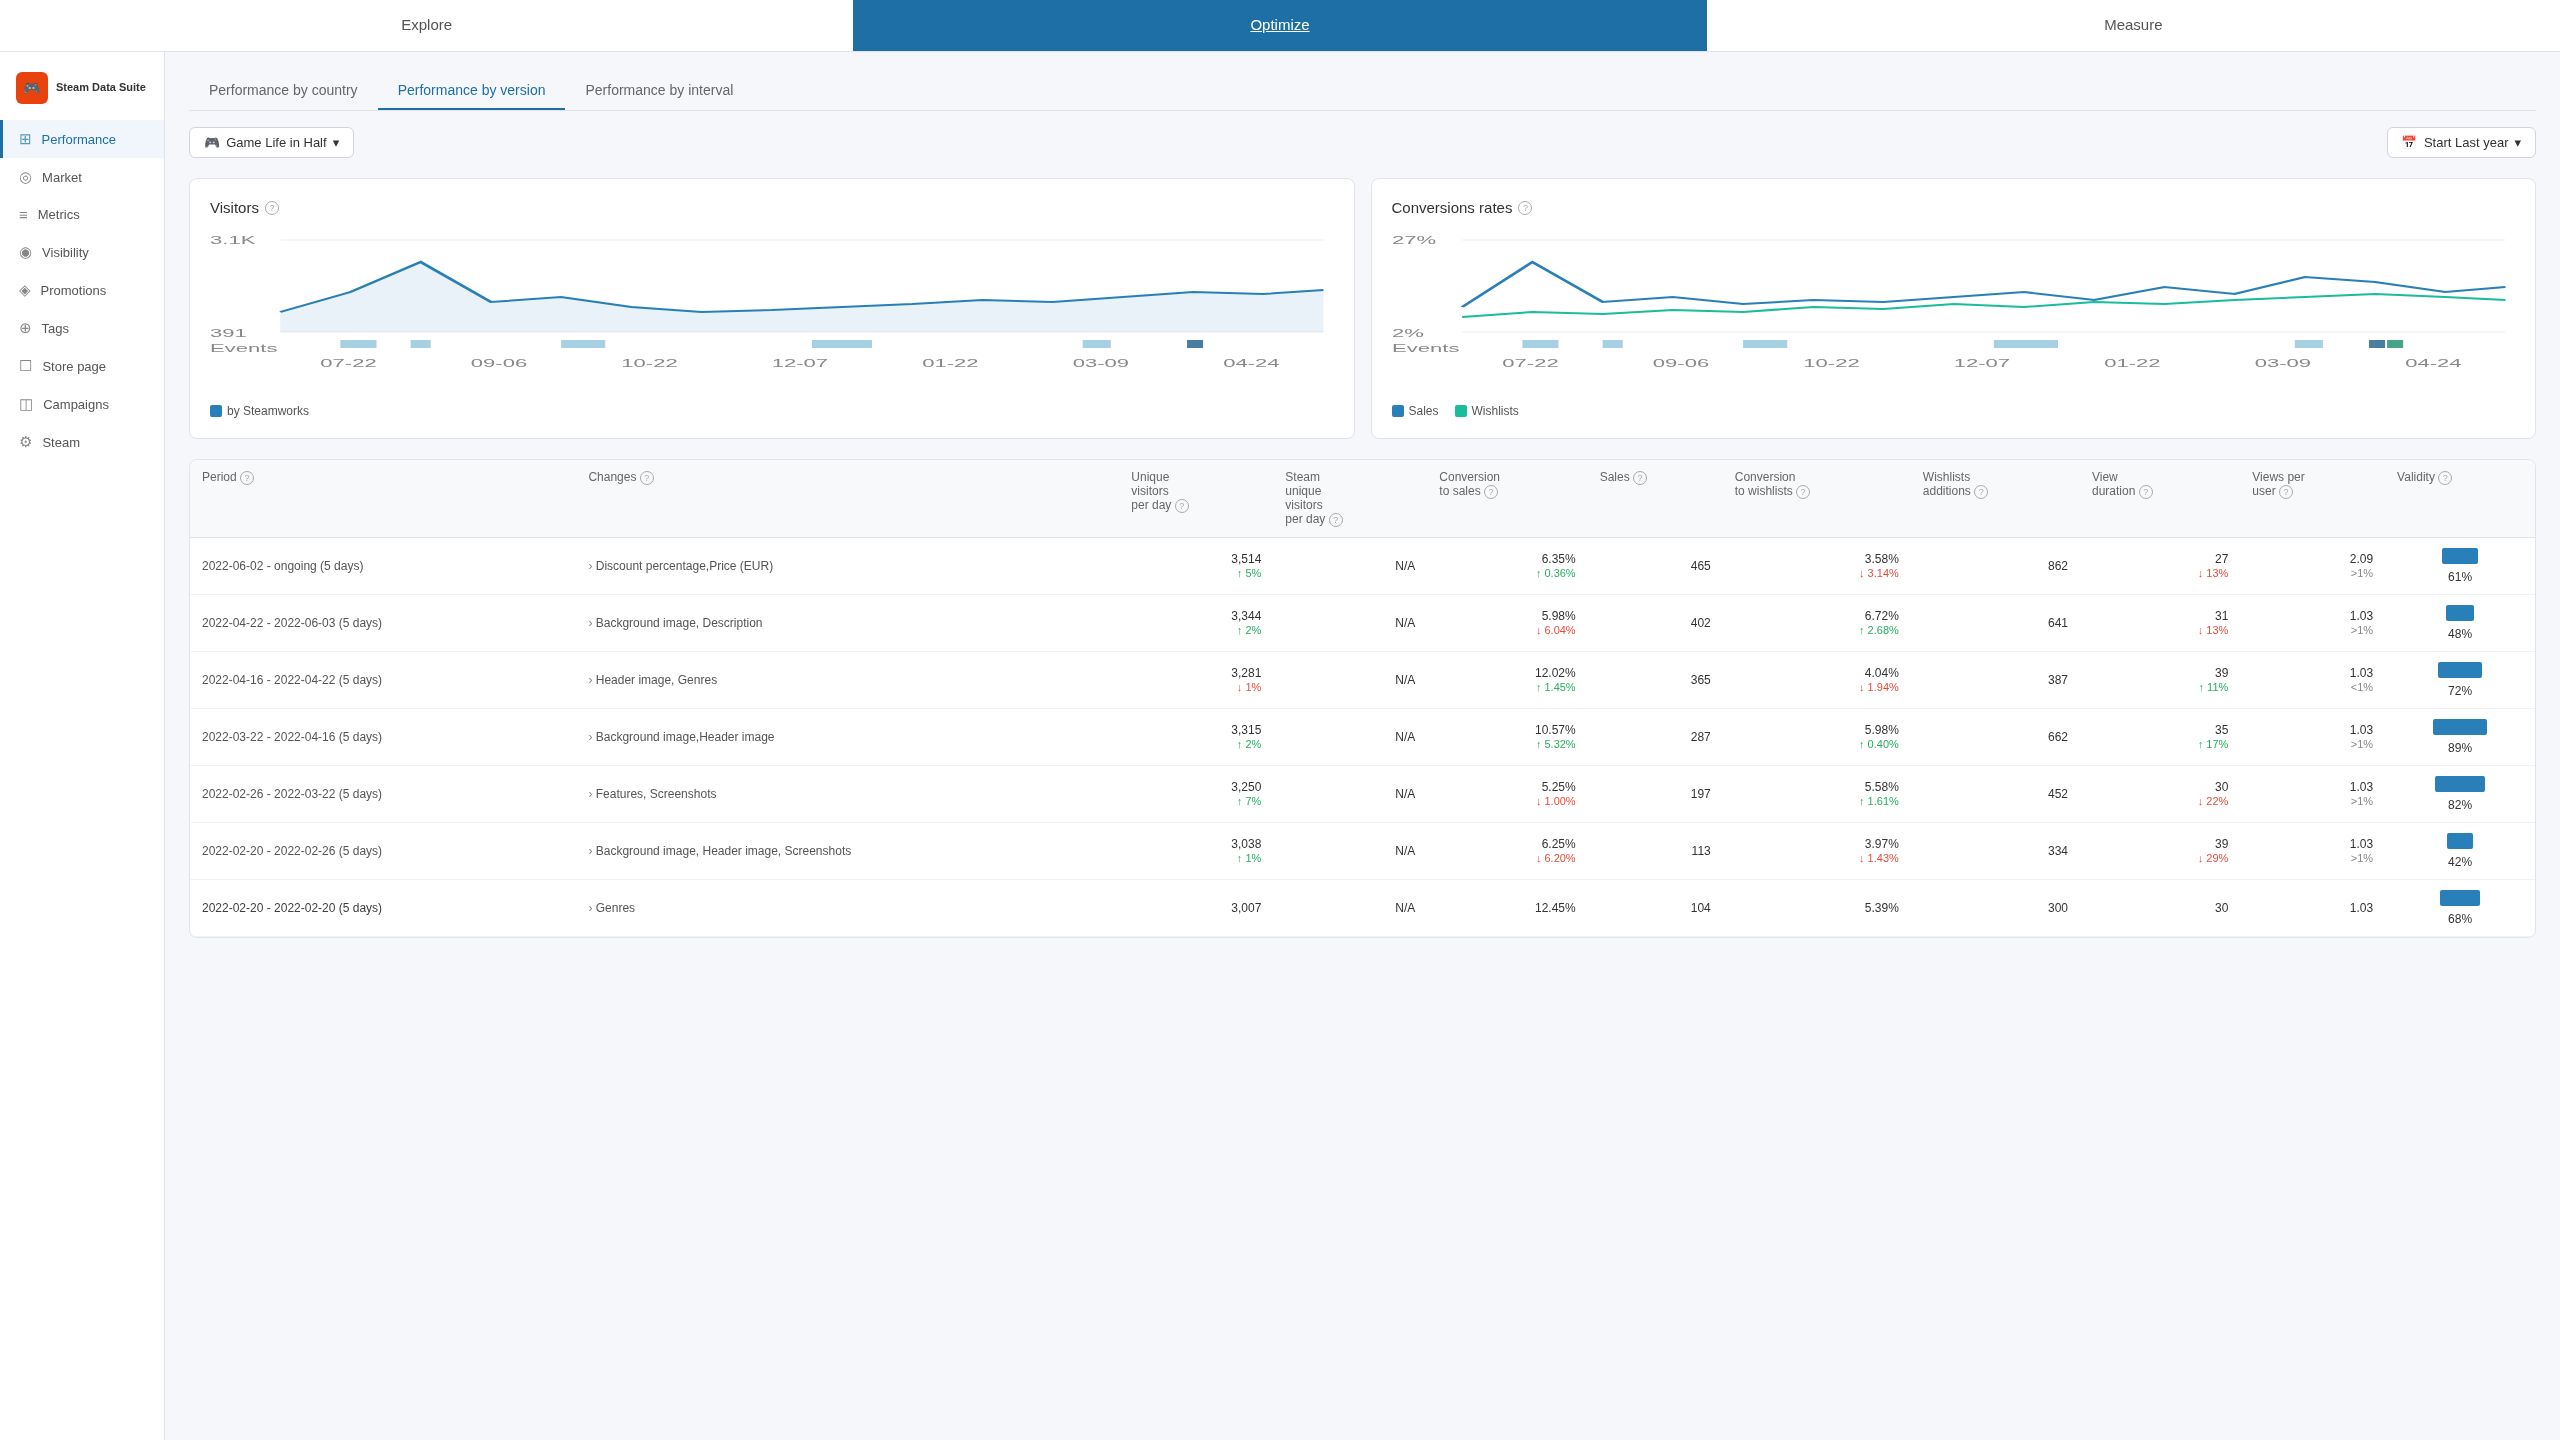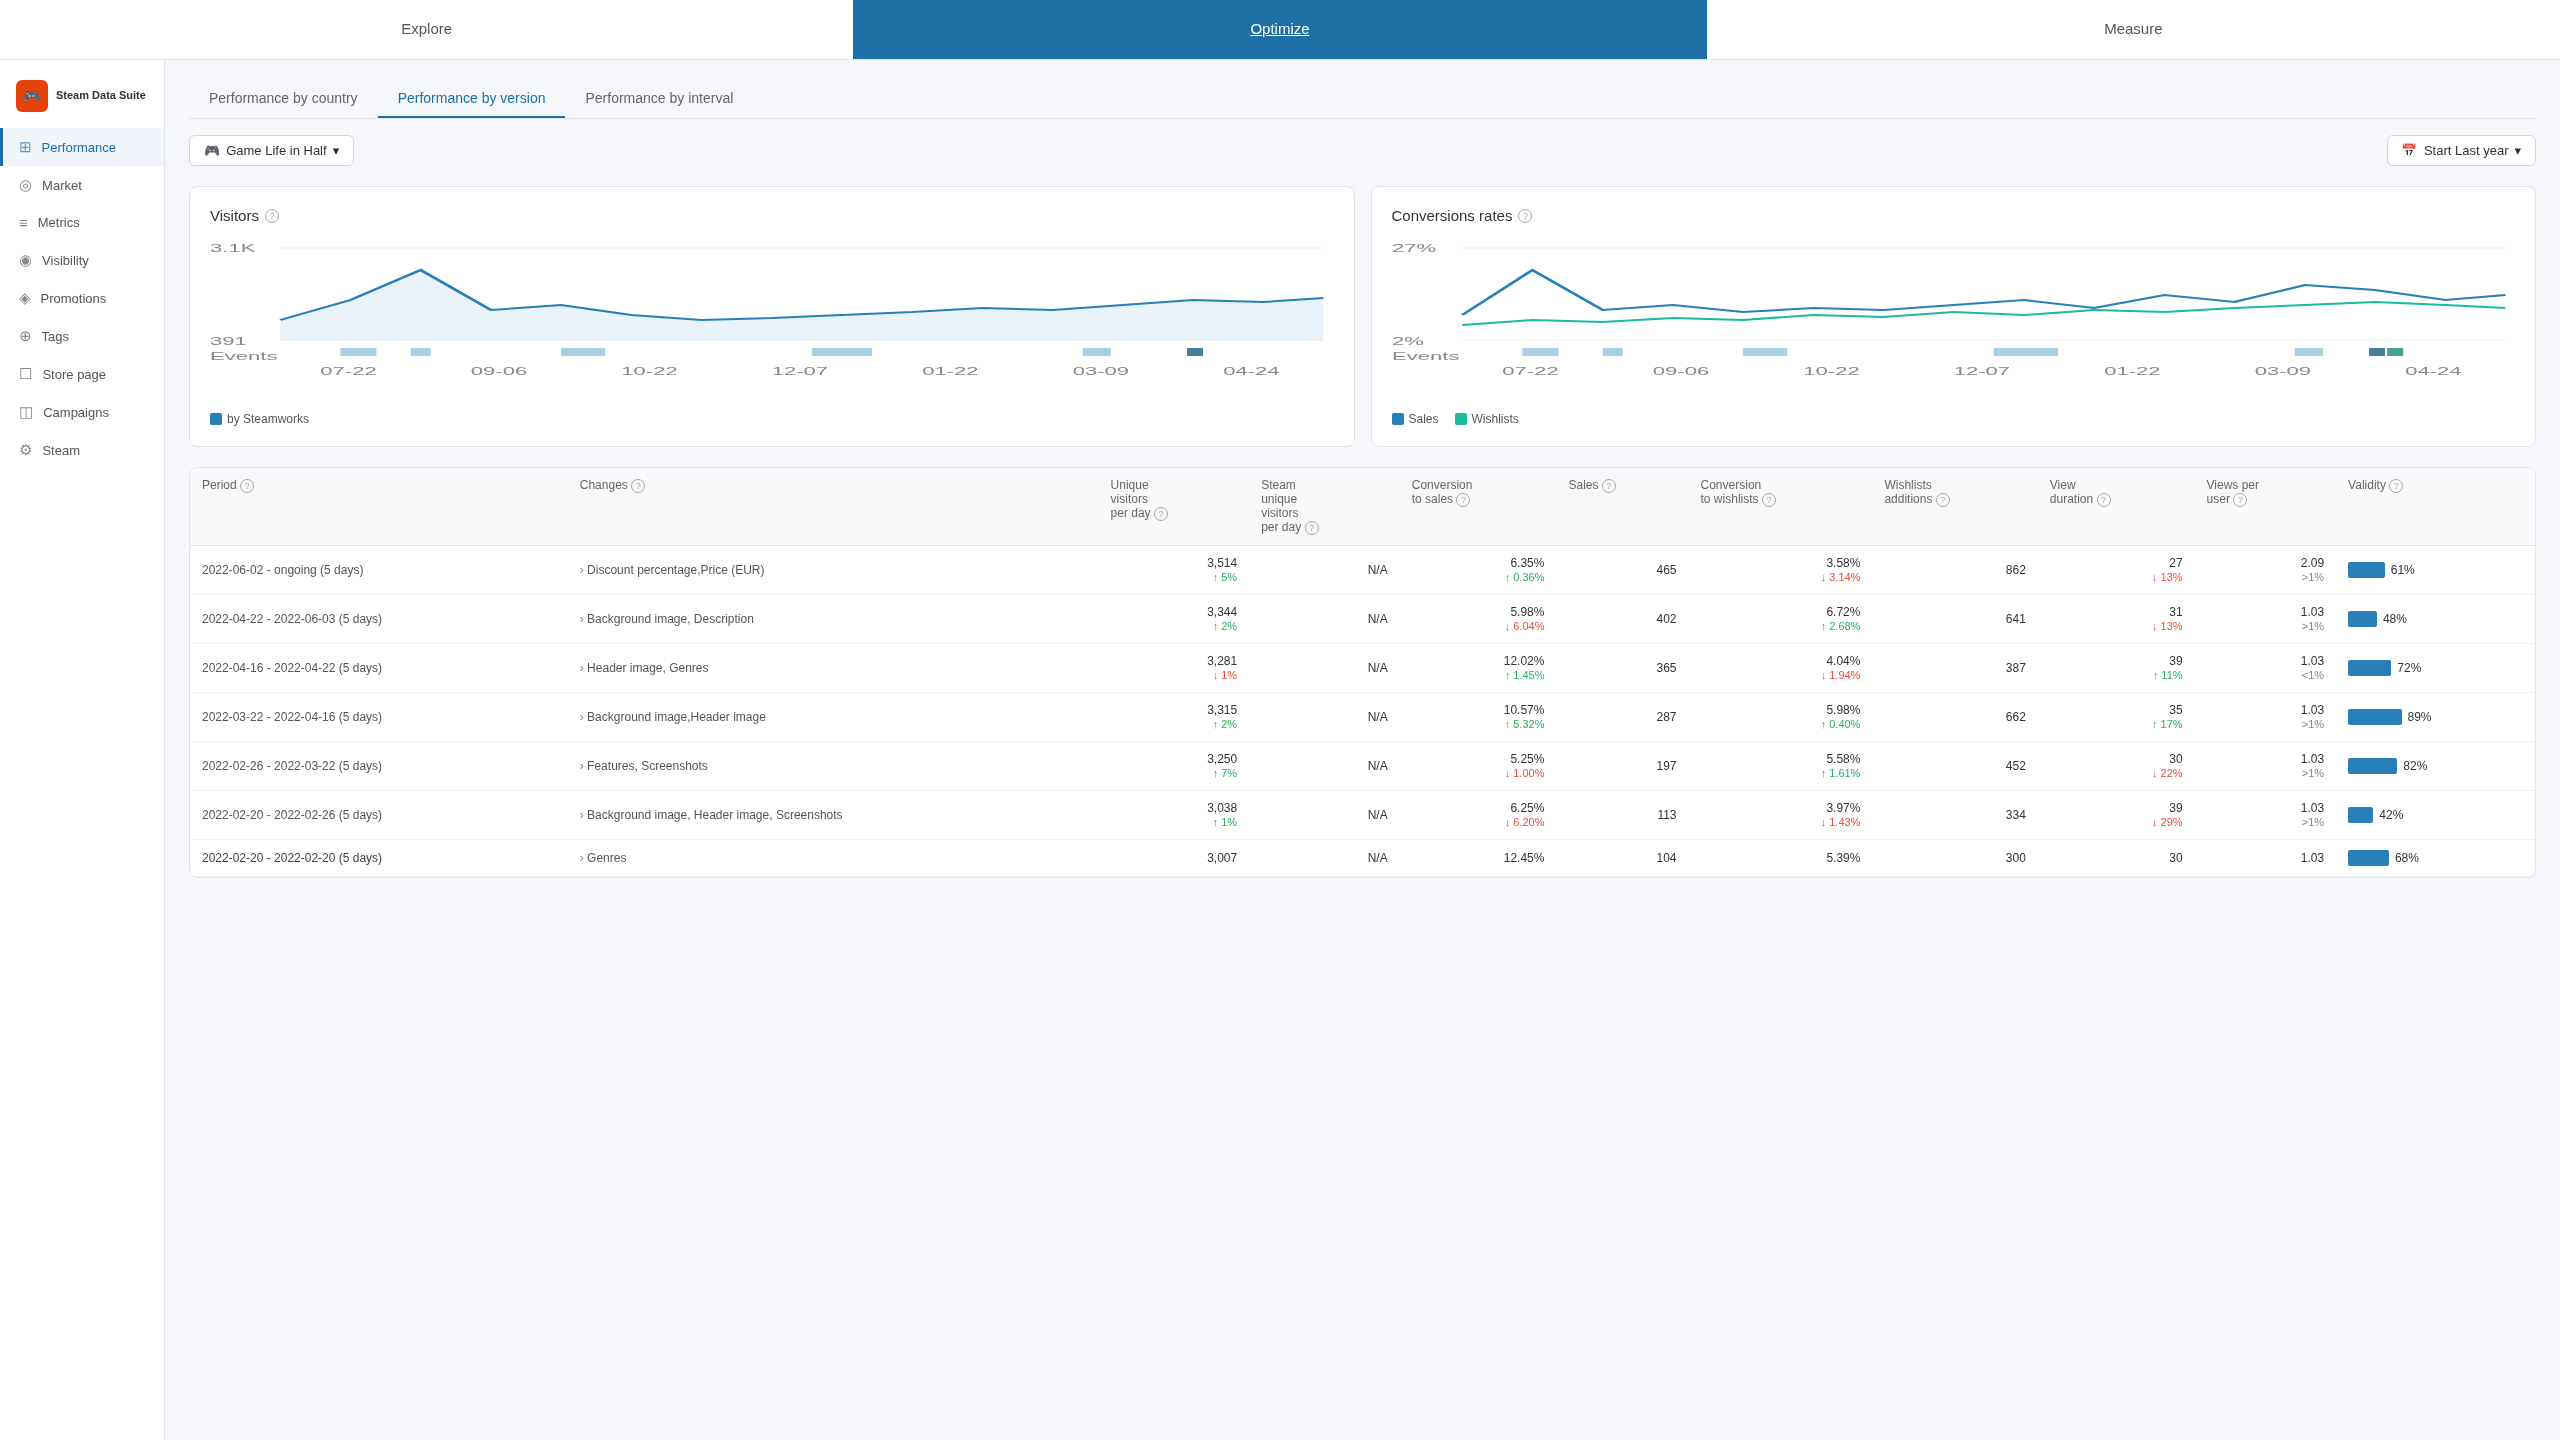--- a/index.html
+++ b/index.html
@@ -1,21 +1,21 @@
 <!DOCTYPE html>
 <html><head>
   <meta charset="utf-8">
   <style>
     * { box-sizing: border-box; margin: 0; padding: 0; }
     body { font-family: -apple-system, BlinkMacSystemFont, 'Segoe UI', sans-serif; background: #f5f7fa; color: #333; font-size: 13px; }
 
     .app { display: flex; flex-direction: column; height: 100vh; }
 
     
-    .top-nav { display: flex; background: #fff; border-bottom: 1px solid #e0e4ea; height: 60px; }
+    .top-nav { display: flex; background: #fff; border-bottom: 1px solid #e0e4ea; height: 52px; }
     .top-nav-item { flex: 1; display: flex; align-items: center; justify-content: center; font-size: 15px; color: #555; cursor: pointer; border-bottom: 3px solid transparent; }
     .top-nav-item.active { background: #1e6fa5; color: #fff; border-bottom-color: #1e6fa5; text-decoration: underline; }
 
     
     .main-layout { display: flex; flex: 1; overflow: hidden; }
 
     
     .sidebar { width: 165px; background: #fff; border-right: 1px solid #e0e4ea; display: flex; flex-direction: column; padding: 12px 0; flex-shrink: 0; }
     .sidebar-logo { display: flex; align-items: center; padding: 8px 16px 16px; gap: 8px; }
     .logo-icon { width: 32px; height: 32px; background: #e8420d; border-radius: 6px; display: flex; align-items: center; justify-content: center; color: #fff; font-weight: bold; font-size: 14px; }
@@ -51,21 +51,21 @@
     .x-label { font-size: 11px; fill: #888; }
     .events-bar { fill: #6db3d0; opacity: 0.6; }
 
     
     .table-card { background: #fff; border: 1px solid #e0e4ea; border-radius: 8px; overflow: hidden; }
     .data-table { width: 100%; border-collapse: collapse; font-size: 12px; }
     .data-table th { background: #f8f9fb; padding: 10px 12px; text-align: left; font-weight: 500; color: #666; border-bottom: 1px solid #e0e4ea; white-space: nowrap; vertical-align: top; }
     .data-table td { padding: 10px 12px; border-bottom: 1px solid #f0f2f5; vertical-align: middle; color: #333; }
     .text-right { text-align: right; }
     .na { color: #aaa; }
-    .bar-cell { display: flex; align-items: center; gap: 6px; }
+    .bar-cell { display: flex; align-items: center; gap: 6px; flex-direction: column; }
     .validity-bar { height: 16px; background: #2980b9; border-radius: 2px; }
     .validity-pct { font-size: 12px; color: #333; }
 
     
     .info { display: inline-block; width: 14px; height: 14px; border-radius: 50%; border: 1px solid #aaa; text-align: center; line-height: 13px; font-size: 9px; color: #aaa; cursor: help; }
   </style>
 </head>
 <body>
 
 <div class="app">

